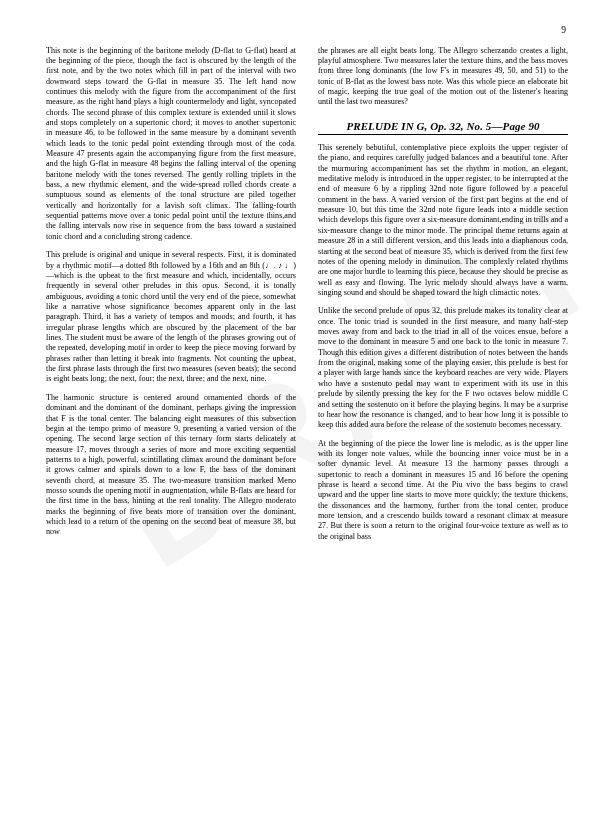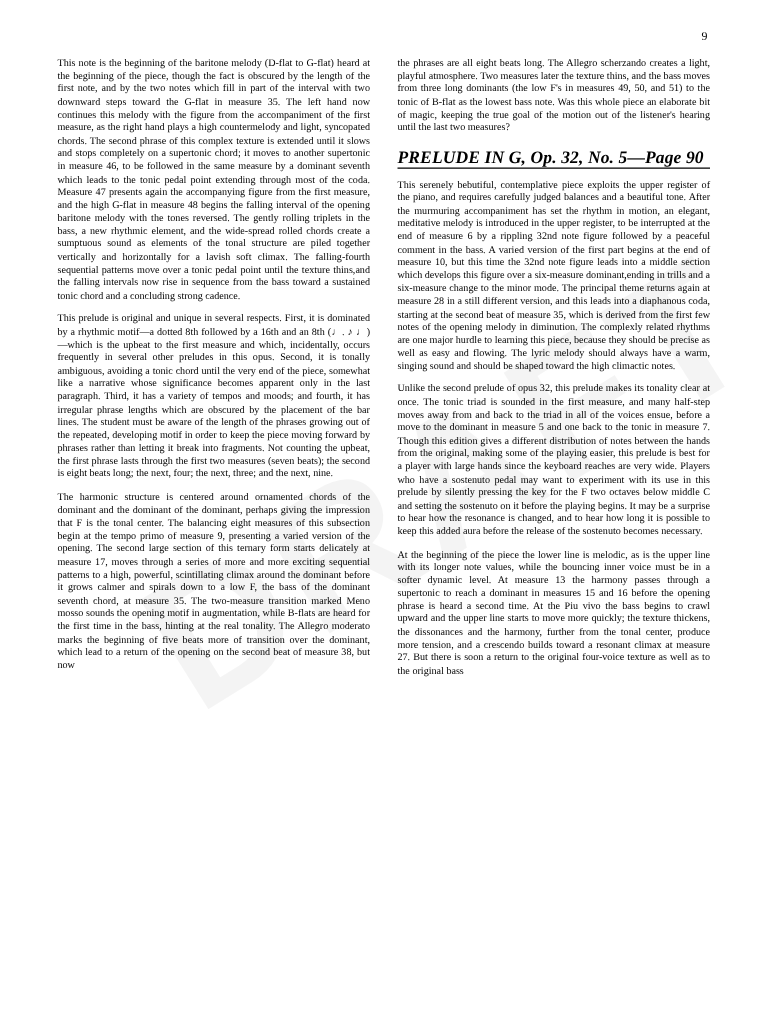--- a/index.html
+++ b/index.html
@@ -43,23 +43,24 @@
     line-height: 10.35px;
     text-align: justify;
     text-justify: inter-word;
     hyphens: auto;
     text-indent: 0;
   }
   p.body + p.body {
     margin-top: 8.2px;
   }
   .heading {
-    font-size: 14px;
+    font-size: 11px;
     font-weight: bold;
     font-style: italic;
+    text-align: center;
     border-bottom: 1.1px solid #000;
     padding-bottom: 2.5px;
     margin: 13px 0 8px 0;
     line-height: 11px;
     letter-spacing: 0.1px;
     font-family: Liberation Serif, serif;
   }
   
   .watermark {
     position: absolute;

